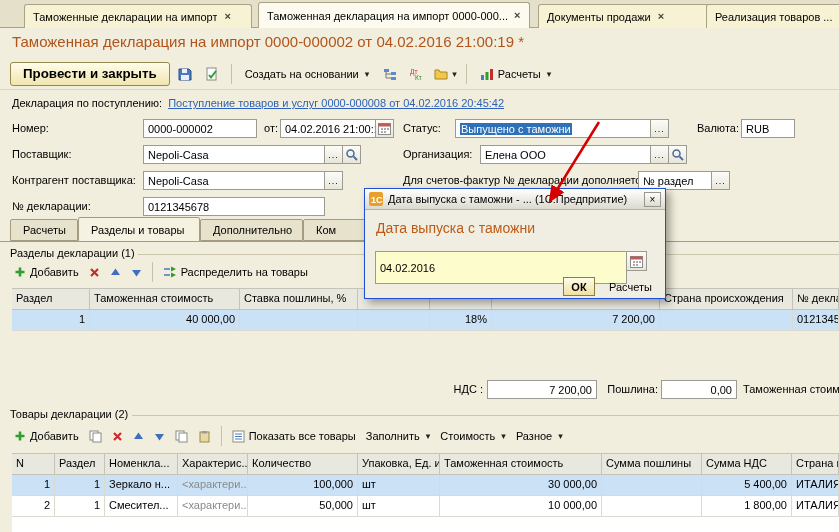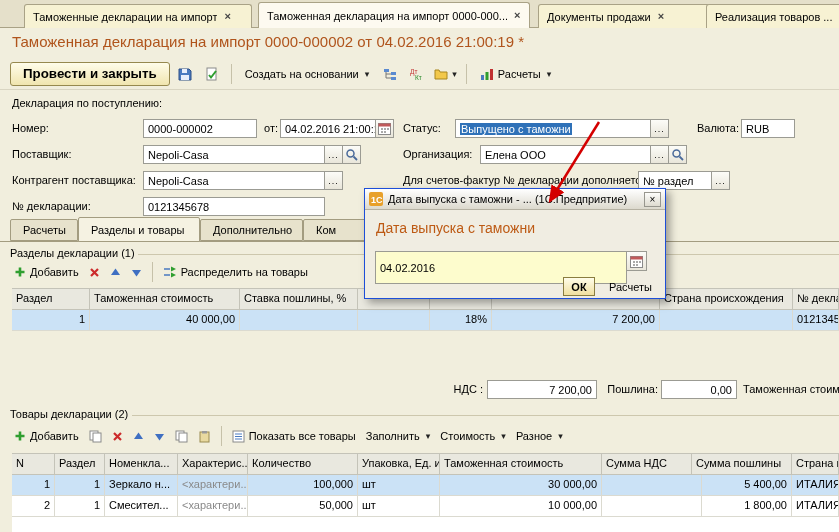--- a/index.html
+++ b/index.html
@@ -142,20 +142,21 @@
           <rect x="5.5" y="5" width="3" height="8" fill="#2f9e2f"></rect>
           <rect x="10" y="2" width="3" height="11" fill="#c03030"></rect>
         </svg>
       <span>Расчеты</span>
       <span class="menu-caret">▾</span>
     </span>
   </div>
 
   <div class="linkrow">
     <span>Декларация по поступлению:</span>
+    <span class="doclink">Поступление товаров и услуг 0000-000008 от 04.02.2016 20:45:42</span>
   </div>
 
   <div class="flabel" style="left:12px; top:119px;">Номер:</div>
   <div class="fld" style="left:143px; top:119px; width:114px;">
       <span>0000-000002</span>
     </div>
   <div class="flabel" style="left:264px; top:119px;">от:</div>
   <div class="fld" style="left:280px; top:119px; width:96px;">
       <span>04.02.2016 21:00:1</span>
     </div>
@@ -357,22 +358,22 @@
 
   <div class="tbl" style="left:12px; top:453px; width:827px; height:79px;">
     <div class="trow">
       <div class="th gc0">N</div>
       <div class="th gc1">Раздел</div>
       <div class="th gc2">Номенкла...</div>
       <div class="th gc3">Характерис...</div>
       <div class="th gc4">Количество</div>
       <div class="th gc5">Упаковка, Ед. и...</div>
       <div class="th gc6">Таможенная стоимость</div>
+      <div class="th gc7">Сумма пошлины</div>
       <div class="th gc8">Сумма НДС</div>
-      <div class="th gc7">Сумма пошлины</div>
       <div class="th gc9">Страна п...</div>
     </div>
     <div class="trow selrow">
       <div class="td gc0 num">1</div>
       <div class="td gc1 num">1</div>
       <div class="td gc2">Зеркало н...</div>
       <div class="td gc3 gray">&lt;характери...</div>
       <div class="td gc4 num">100,000</div>
       <div class="td gc5">шт</div>
       <div class="td gc6 num">30 000,00</div>

